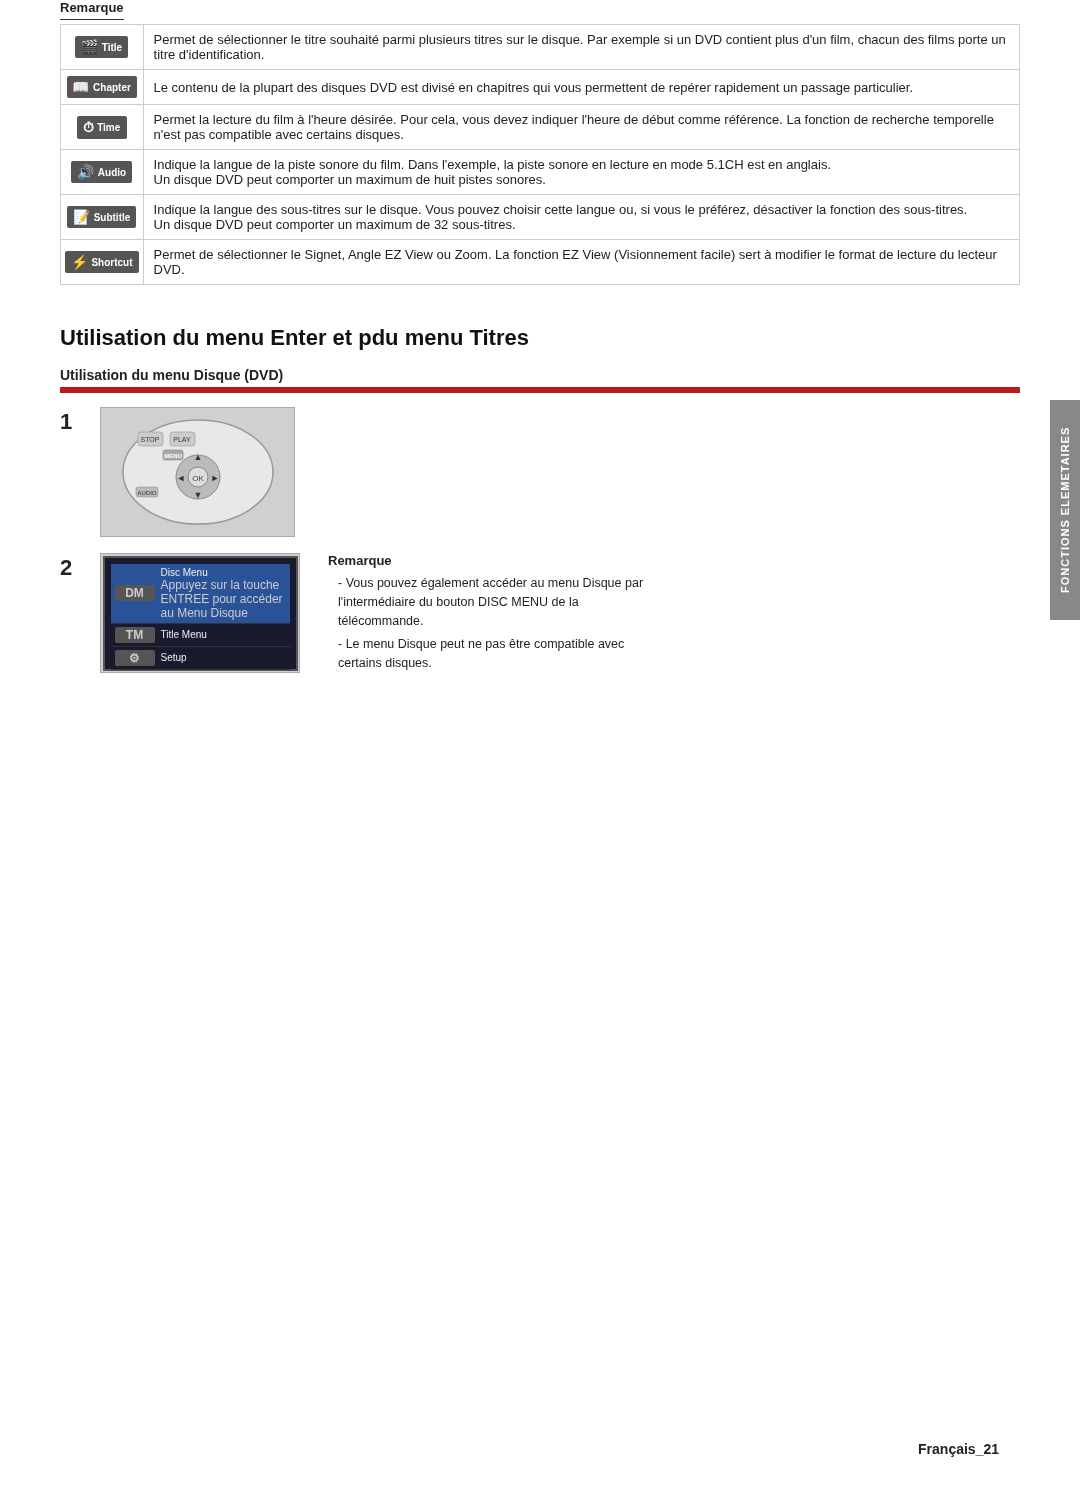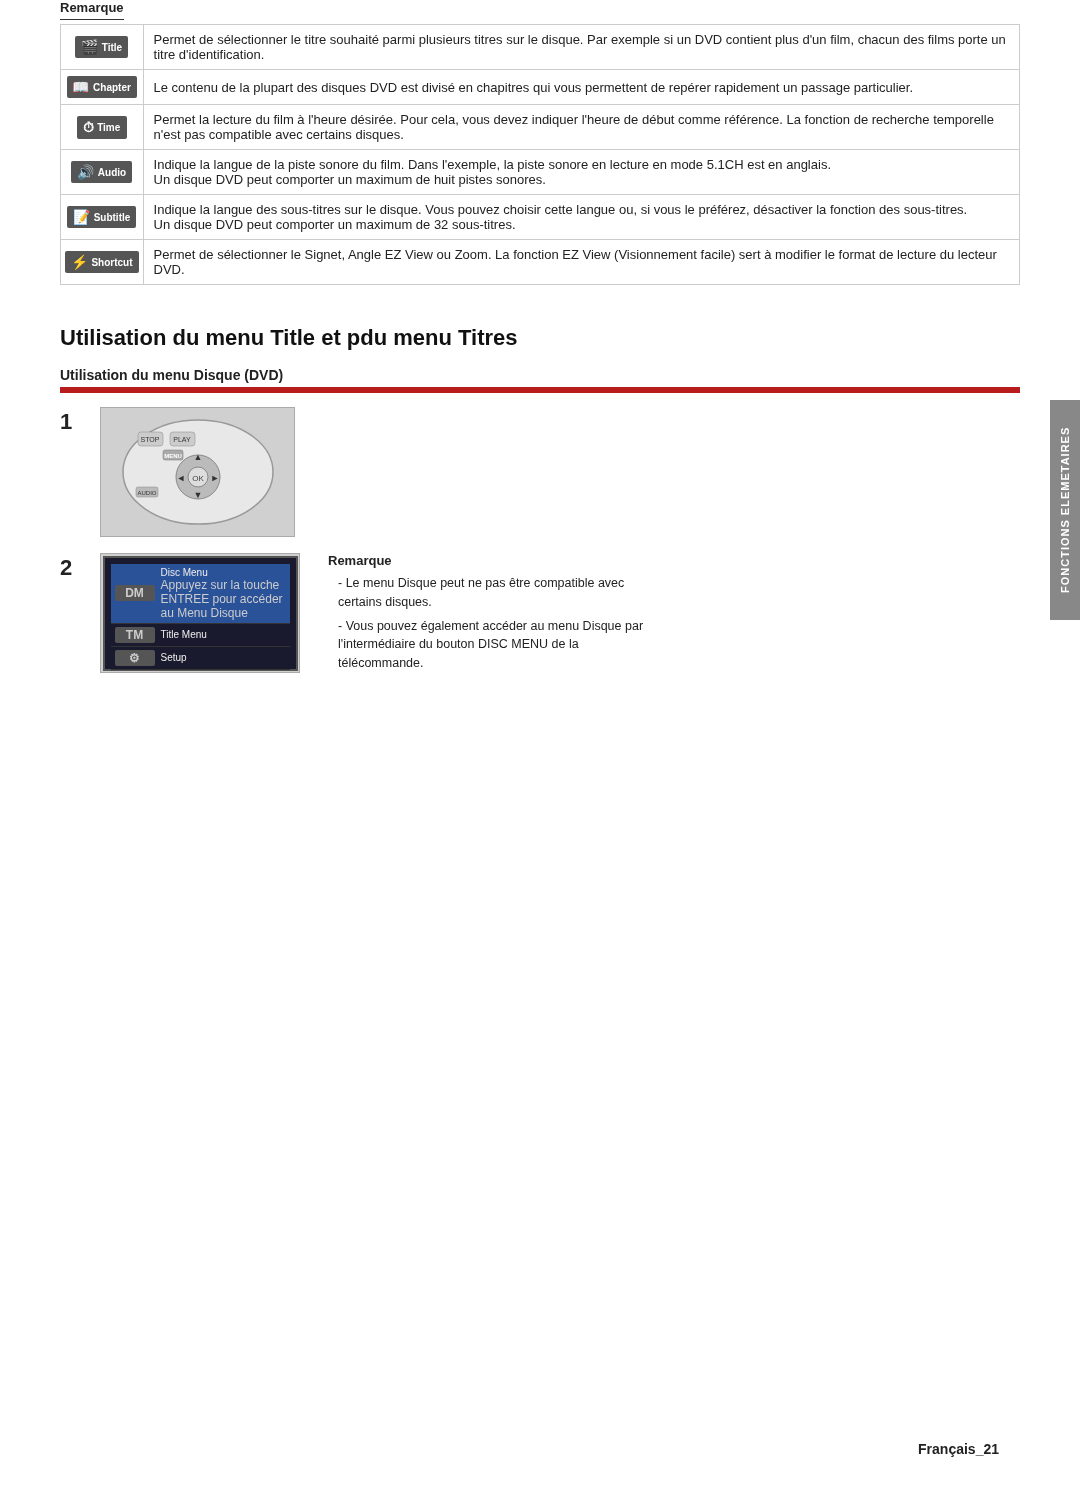--- a/index.html
+++ b/index.html
@@ -287,21 +287,21 @@
             <span class="icon-symbol">⚡</span>
             <span>Shortcut</span>
           </div>
         </td>
         <td>Permet de sélectionner le Signet, Angle EZ View ou Zoom. La fonction EZ View (Visionnement facile) sert à modifier le format de lecture du lecteur DVD.</td>
       </tr>
     </tbody>
   </table>
 
   
-  <div class="section-title">Utilisation du menu Title et pdu menu Titres</div>
+  <div class="section-title">Utilisation du menu Enter et pdu menu Titres</div>
 
   
   <div class="subsection-title">Utilisation du menu Disque (DVD)</div>
 
   
   <div class="step-block">
     <div class="step-number">1</div>
 
     <div class="step-image">
       <svg class="remote-svg" viewBox="0 0 180 120" xmlns="http://www.w3.org/2000/svg">
@@ -355,22 +355,22 @@
         <div class="screen-nav">
           <span>● Enter</span>
           <span>● Return</span>
           <span>● Menu</span>
         </div>
       </div>
     </div>
 
     <div class="note-box" style="margin-left:28px;margin-top:0;">
       <div class="note-title">Remarque</div>
+      <div class="note-item">Vous pouvez également accéder au menu Disque par l'intermédiaire du bouton DISC MENU de la télécommande.</div>
       <div class="note-item">Le menu Disque peut ne pas être compatible avec certains disques.</div>
-      <div class="note-item">Vous pouvez également accéder au menu Disque par l'intermédiaire du bouton DISC MENU de la télécommande.</div>
     </div>
   </div>
 
 </div>
 
 <div class="side-tab">FONCTIONS ELEMETAIRES</div>
 
 <div class="page-number">Français_21</div>
 
 </body></html>

